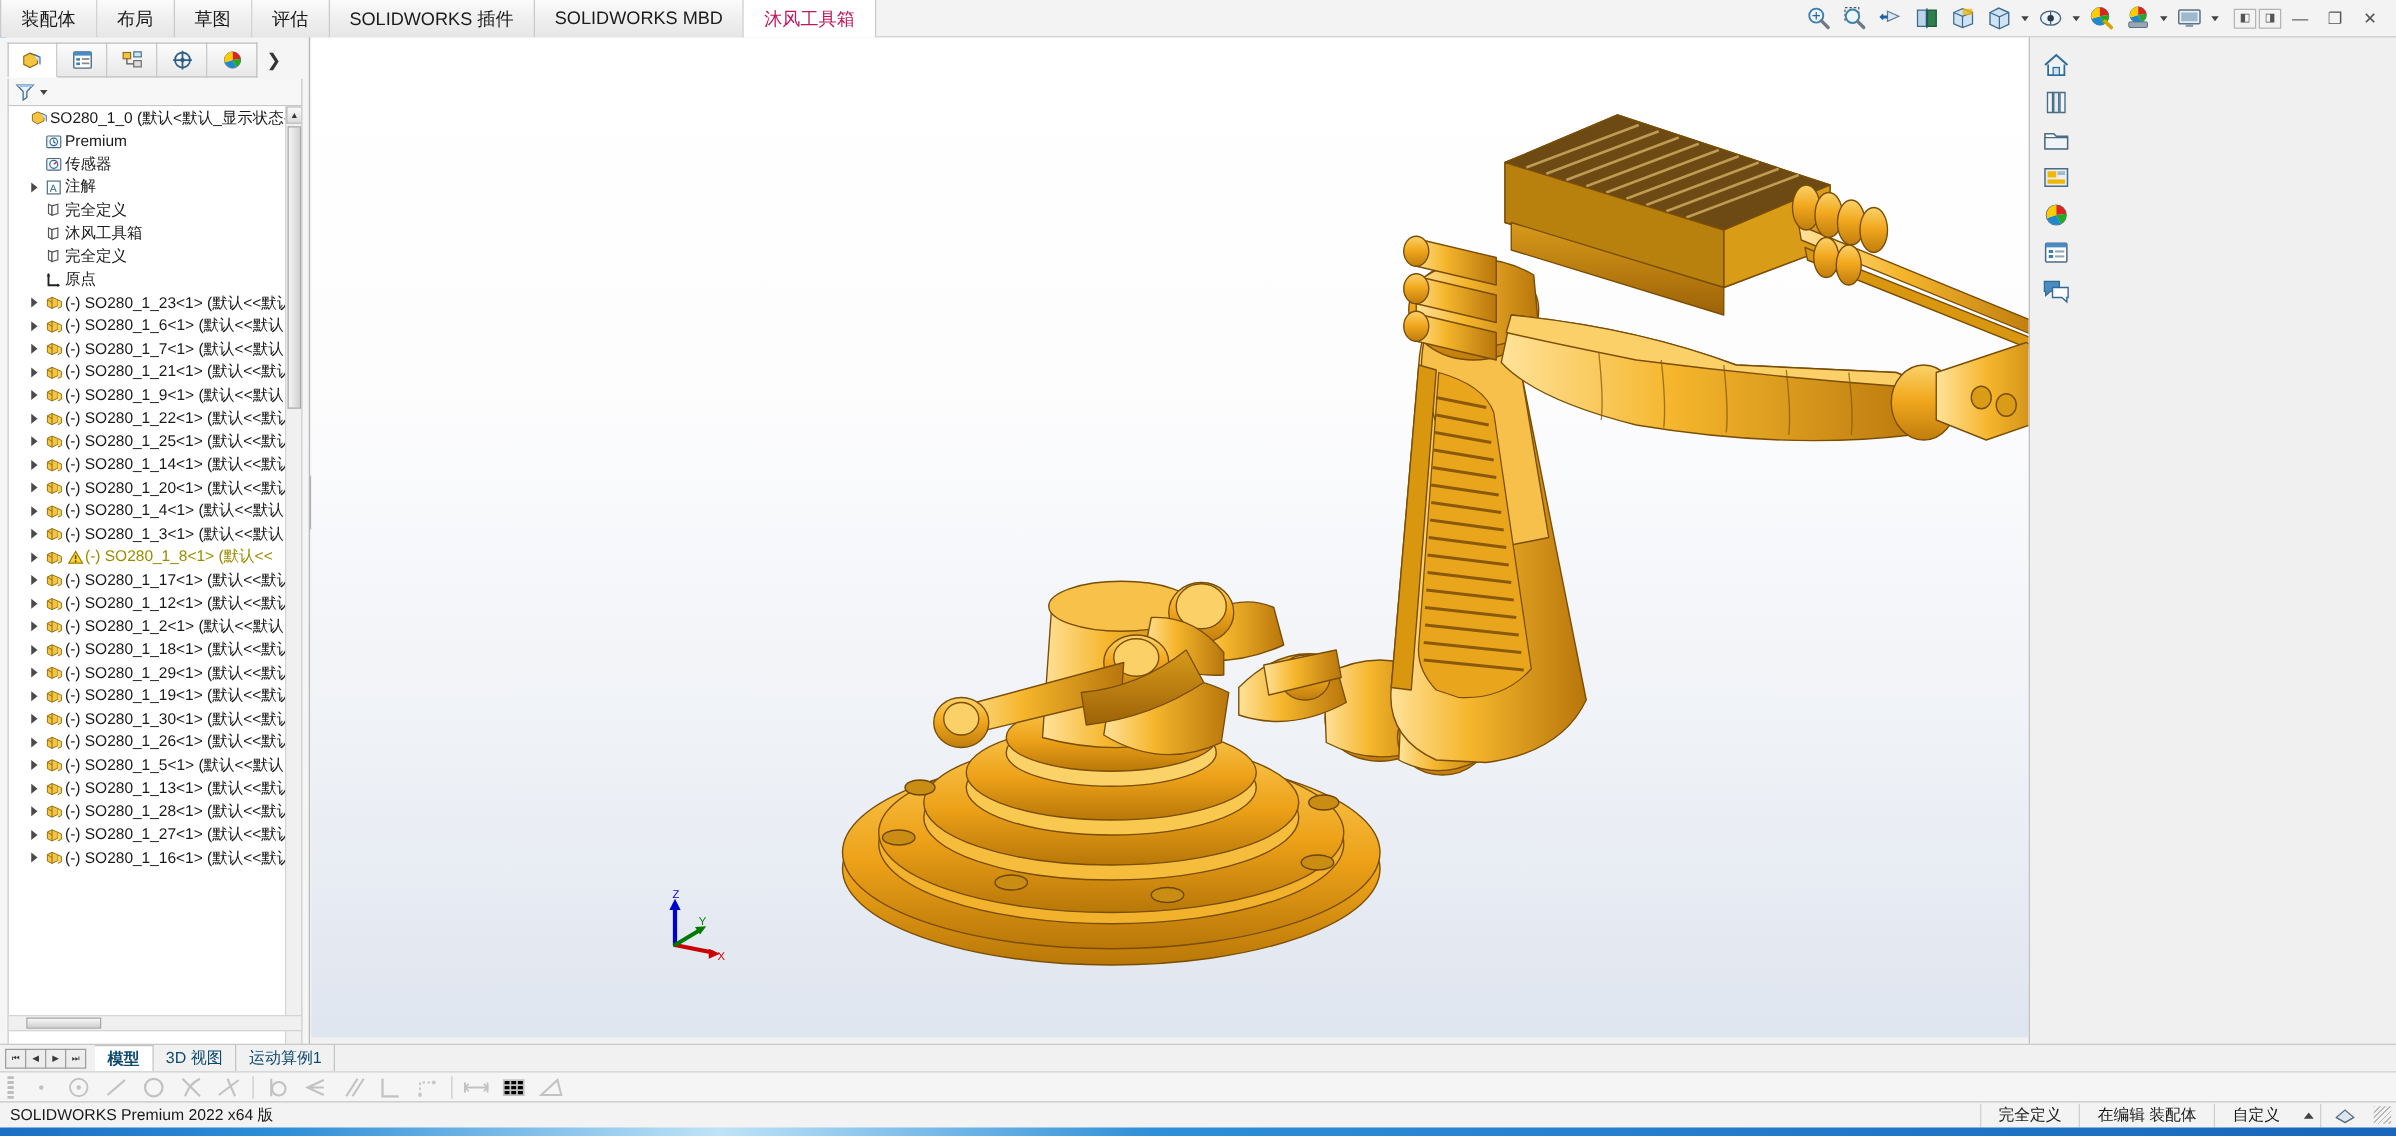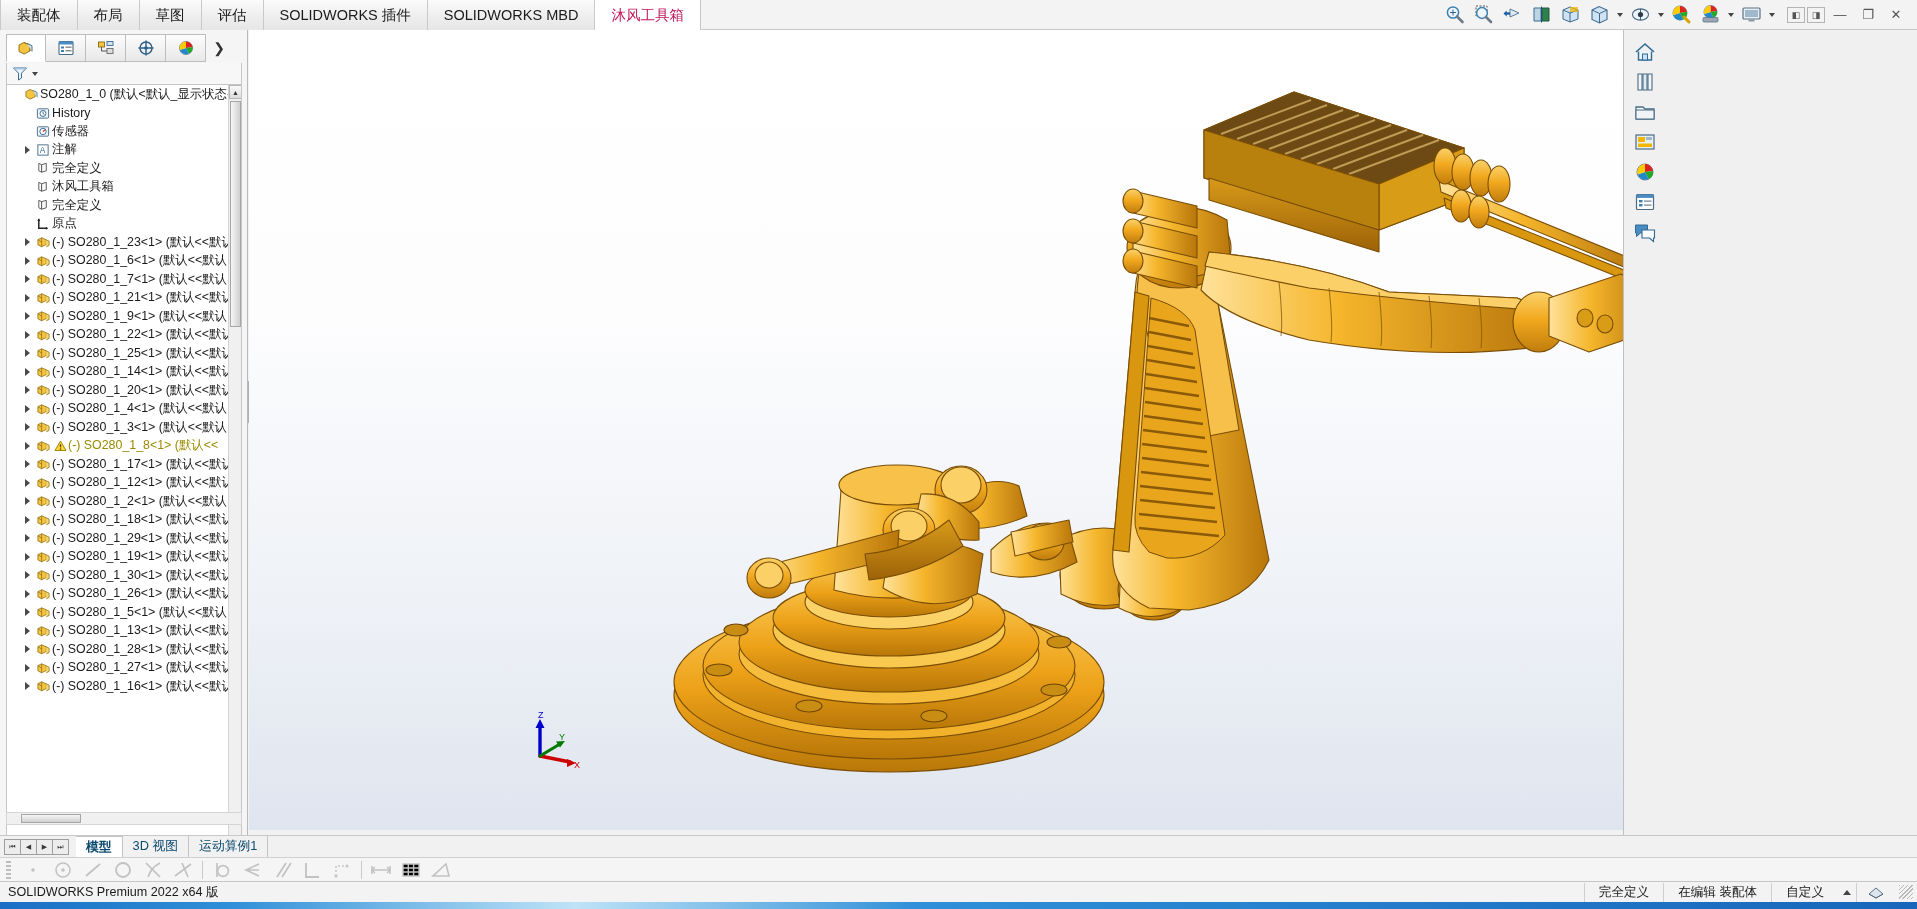--- a/index.html
+++ b/index.html
@@ -401,21 +401,21 @@
         <div id="treerows">
             <div class="trow indent1">
               <div class="tarrow"></div>
               <div class="ticon">
                 <svg width="14" height="14" viewBox="0 0 15 15">
                   <rect x="1.5" y="3" width="12" height="10" rx="1" fill="#eef4fa" stroke="#4a6b84" stroke-width="1"></rect>
                   <circle cx="7.5" cy="8" r="3.2" fill="#fff" stroke="#2f6b96" stroke-width="1"></circle>
                   <path d="M7.5 6v2.2l1.6 1" stroke="#2f6b96" stroke-width="1" fill="none"></path>
                 </svg>
               </div>
-              <div class="tlabel">History</div>
+              <div class="tlabel">Premium</div>
             </div>
             <div class="trow indent1">
               <div class="tarrow"></div>
               <div class="ticon">
                 <svg width="14" height="14" viewBox="0 0 15 15">
                   <rect x="1.5" y="3" width="12" height="10" rx="1" fill="#eef4fa" stroke="#4a6b84" stroke-width="1"></rect>
                   <circle cx="7.5" cy="8" r="3.4" fill="#fff" stroke="#2f6b96" stroke-width="1"></circle>
                   <path d="M7.5 8l2.4-2" stroke="#d22" stroke-width="1.2"></path>
                 </svg>
               </div>

